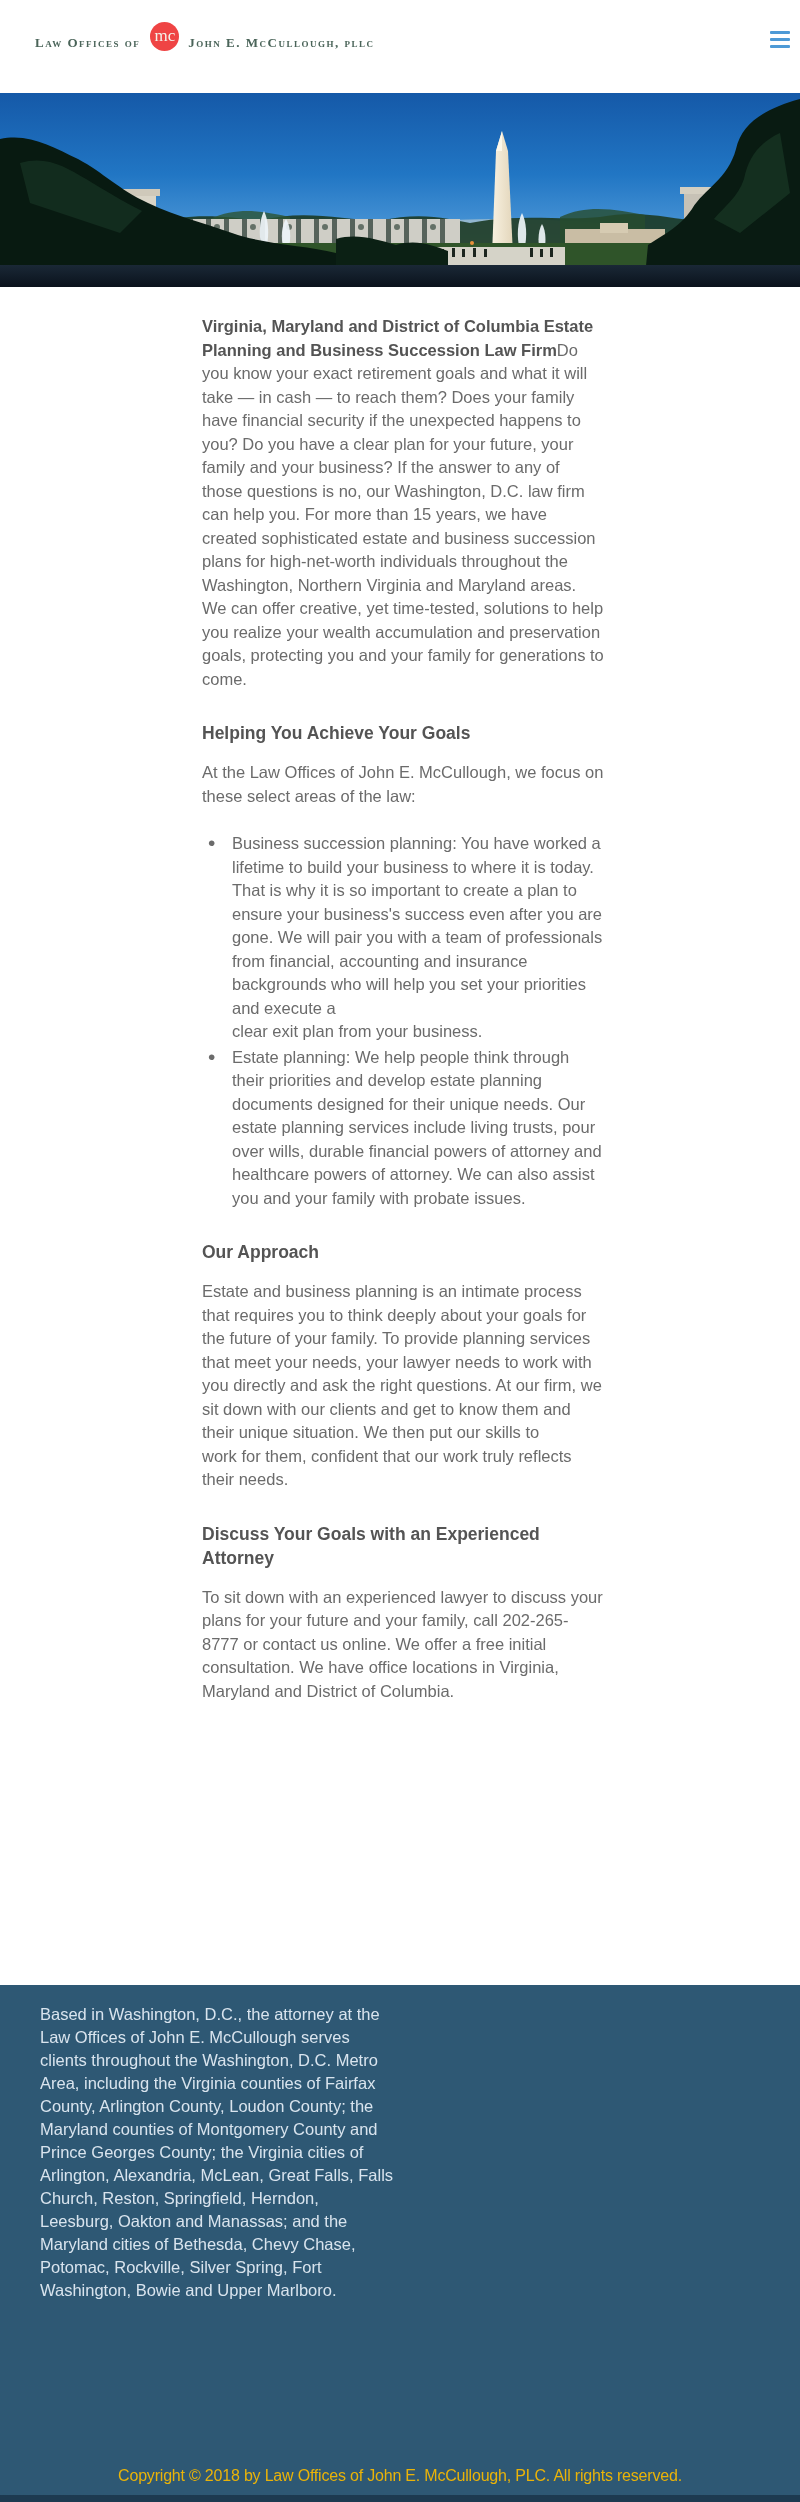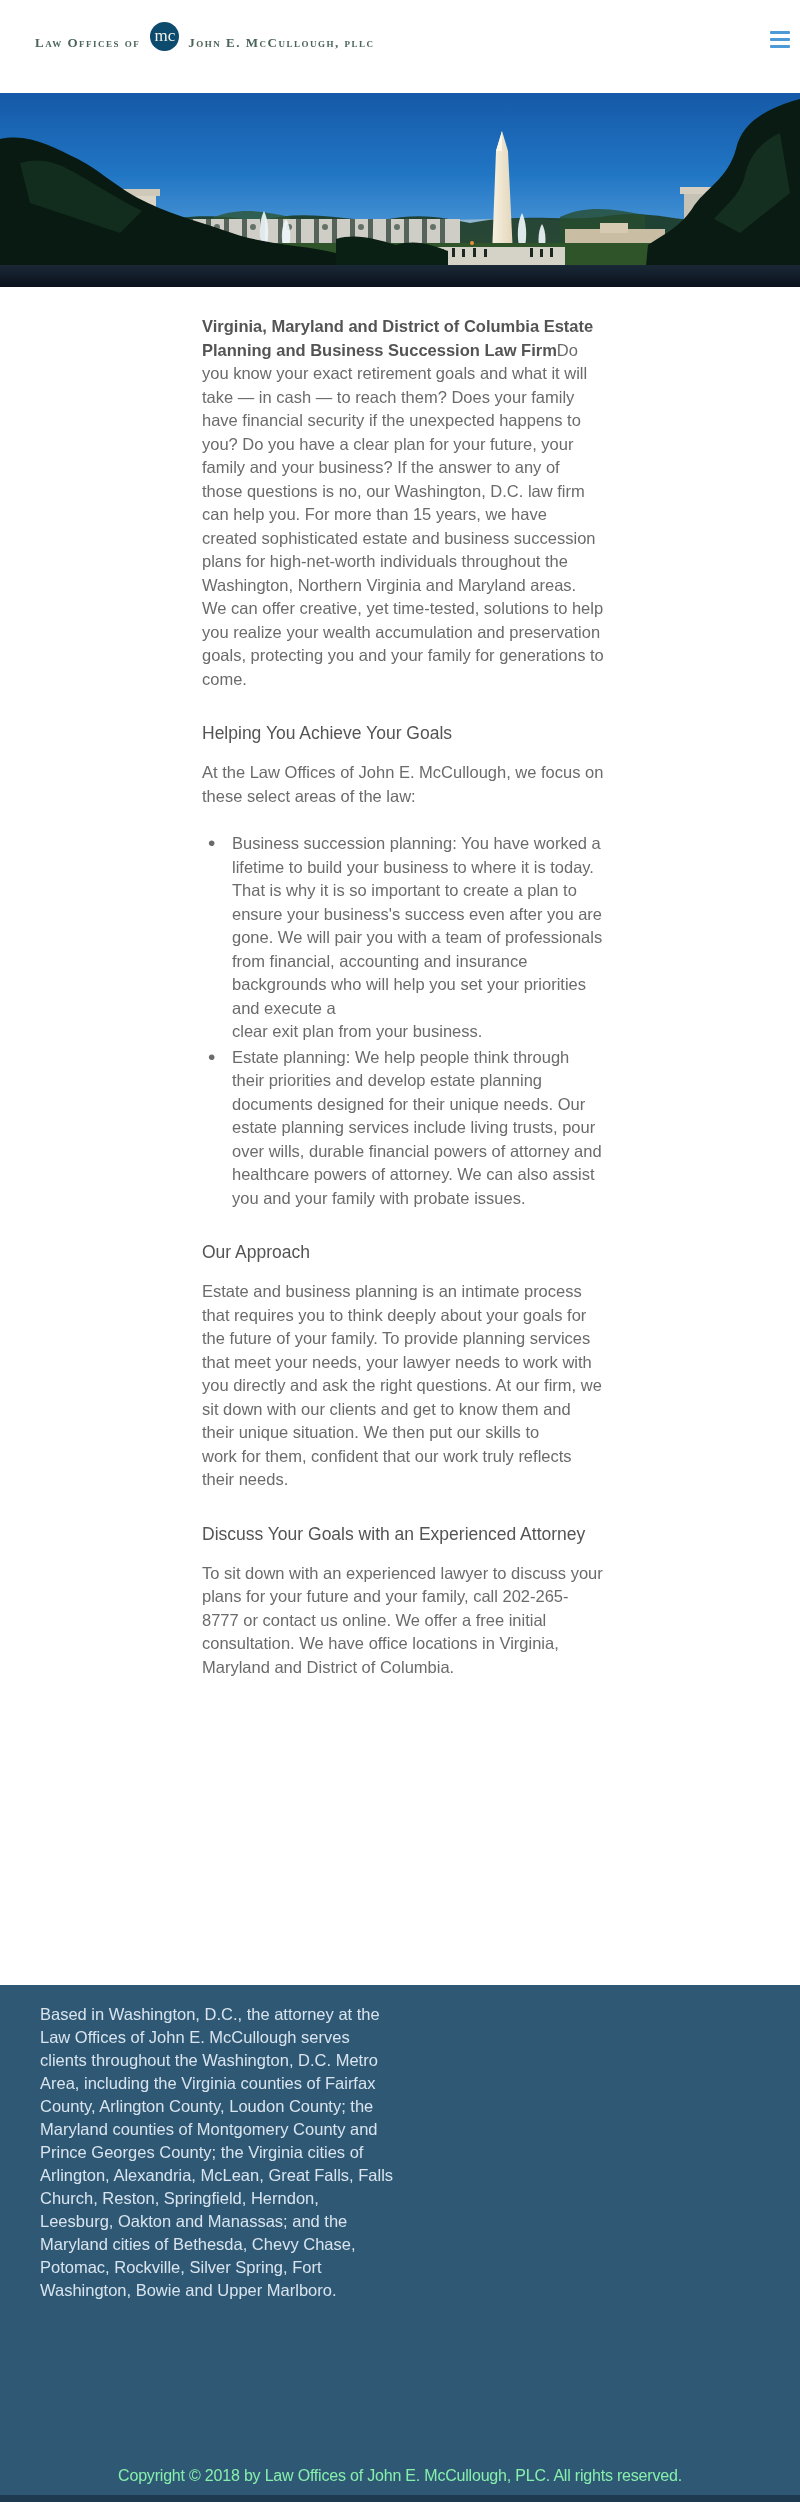--- a/index.html
+++ b/index.html
@@ -4,48 +4,48 @@
 <style>
   html,body{margin:0;padding:0;background:#ffffff;}
   body{width:800px;font-family:"Liberation Sans",sans-serif;-webkit-font-smoothing:antialiased;}
   .page{width:800px;height:2502px;display:flex;flex-direction:column;overflow:hidden;background:#fff;}
 
   
   .header{height:93px;background:#ffffff;position:relative;flex:0 0 auto;}
   .logo{position:absolute;left:35px;top:22px;display:flex;align-items:flex-end;color:#4a6459;
         font-family:"Liberation Serif",serif;font-variant:small-caps;letter-spacing:1.5px;}
   .logo-prefix{font-size:13px;font-weight:bold;}
-  .logo-circle{width:29px;height:29px;border-radius:50%;background:#0c4a6e;margin:0 9px 0 10px;
+  .logo-circle{width:29px;height:29px;border-radius:50%;background:#ef4444;margin:0 9px 0 10px;
         display:flex;align-items:center;justify-content:center;flex:0 0 auto;}
   .logo-monogram{color:#f4f2ea;font-family:"Liberation Serif",serif;font-size:17px;font-variant:normal;
         letter-spacing:0;line-height:1;padding-bottom:2px;}
   .logo-name{font-size:13px;font-weight:bold;font-family:Liberation Serif, serif;}
   .hamburger{position:absolute;right:8px;top:29px;width:20px;padding:2px;cursor:pointer;}
   .hamburger span{display:block;height:3px;background:#4e9ad6;margin-bottom:4px;border-radius:1px;}
   .hamburger span:last-child{margin-bottom:0;}
 
   
   .hero{height:194px;flex:0 0 auto;overflow:hidden;line-height:0;}
   .hero svg{display:block;}
 
   
   .main{height:1698px;box-sizing:border-box;padding-top:28px;flex:0 0 auto;}
   .content{width:402px;margin-left:202px;color:#6b6b6b;font-size:16.5px;line-height:23.5px;}
   .content p{margin:0 0 24px 0;white-space:pre-line;}
   .content strong.inline-h1{color:#545454;font-weight:bold;text-align:right;}
-  .content h2{font-size:17.5px;line-height:24px;color:#545454;margin:30px 0 16px 0;font-weight:normal;}
+  .content h2{font-size:17.5px;line-height:24px;color:#545454;margin:30px 0 16px 0;font-weight:bold;}
   .content ul{list-style:none;margin:0 0 24px 0;padding:0;}
   .content li{position:relative;padding-left:30px;margin-bottom:2px;white-space:pre-line;}
   .content li::before{content:"\2022";position:absolute;left:6px;top:-1px;font-size:21px;color:#6b6b6b;}
 
   
   .footer{height:517px;background:#2e5874;position:relative;flex:0 0 auto;color:#d9e4ee;}
   .footer-text{position:absolute;left:40px;top:18px;width:356px;font-size:16.5px;line-height:23px;}
   .copyright{position:absolute;left:0;right:0;bottom:17px;text-align:center;font-size:16px;
-        color:#86efac;letter-spacing:-0.2px;}
+        color:#eab308;letter-spacing:-0.2px;}
   .footer-strip{position:absolute;left:0;right:0;bottom:0;height:7px;background:#1d3a50;}
 </style>
 </head>
 <body>
 
 <div class="page">
 
   <div class="header">
     <div class="logo">
       <span class="logo-prefix">Law Offices of</span>

